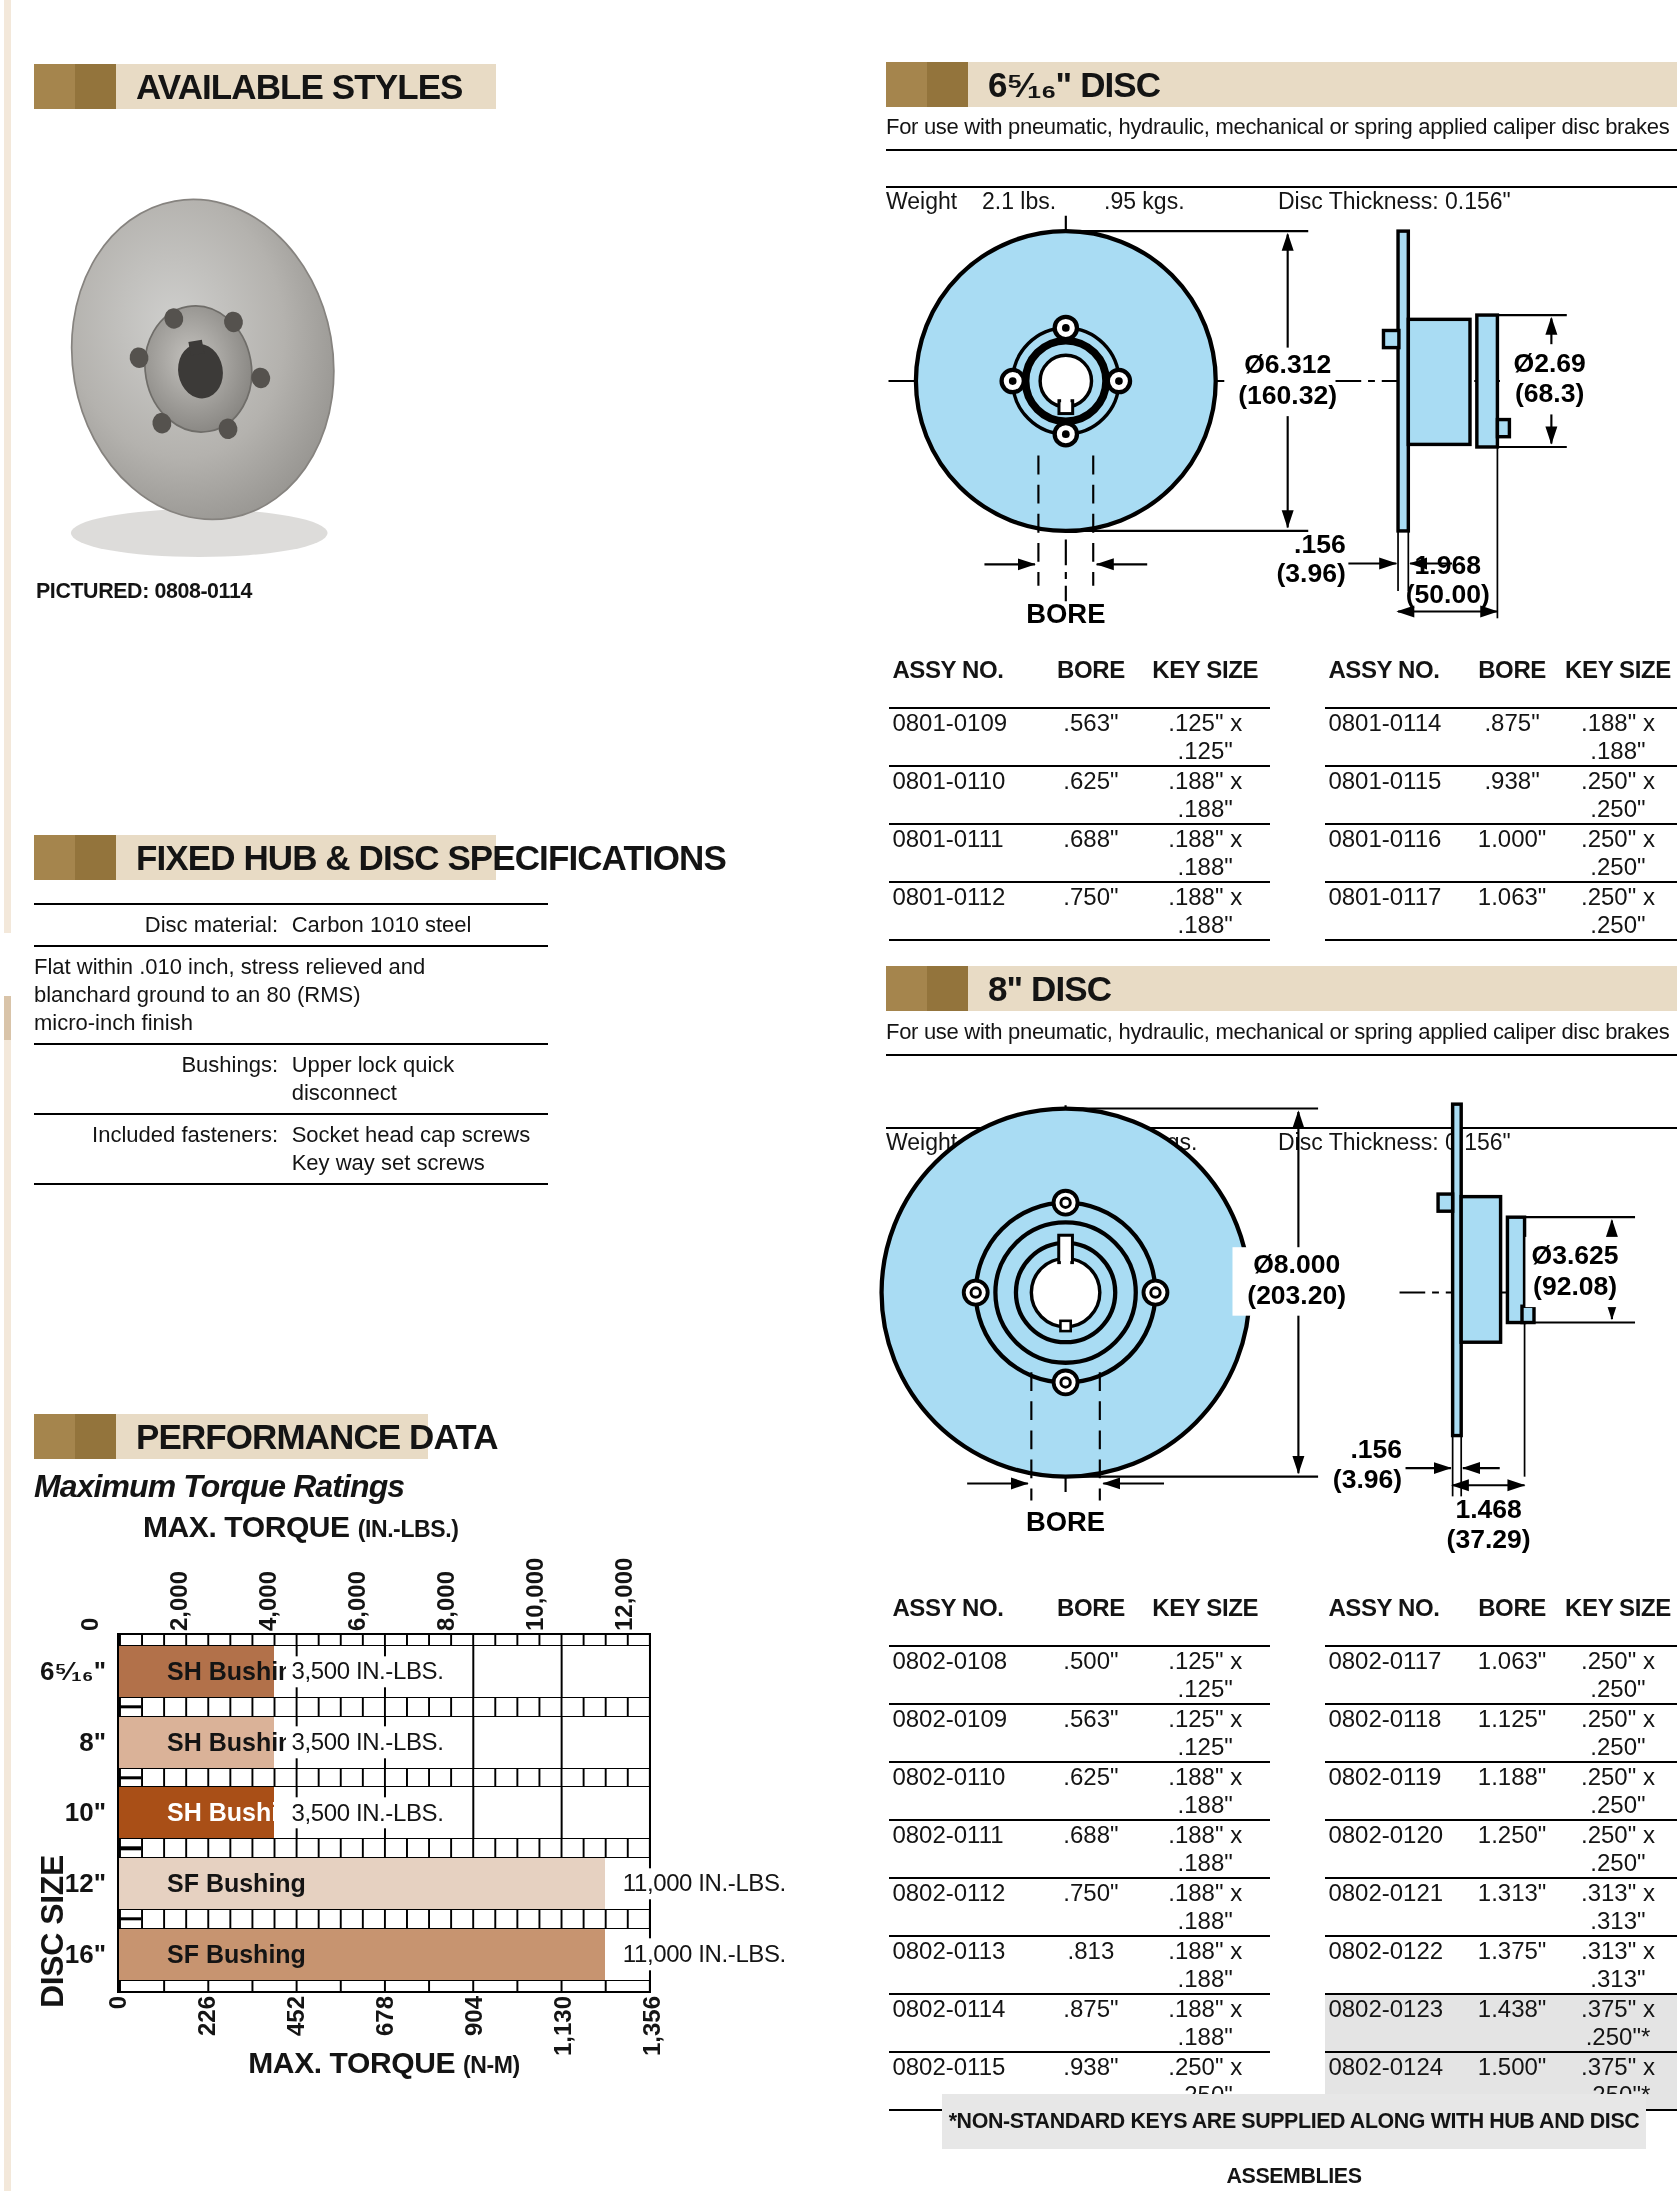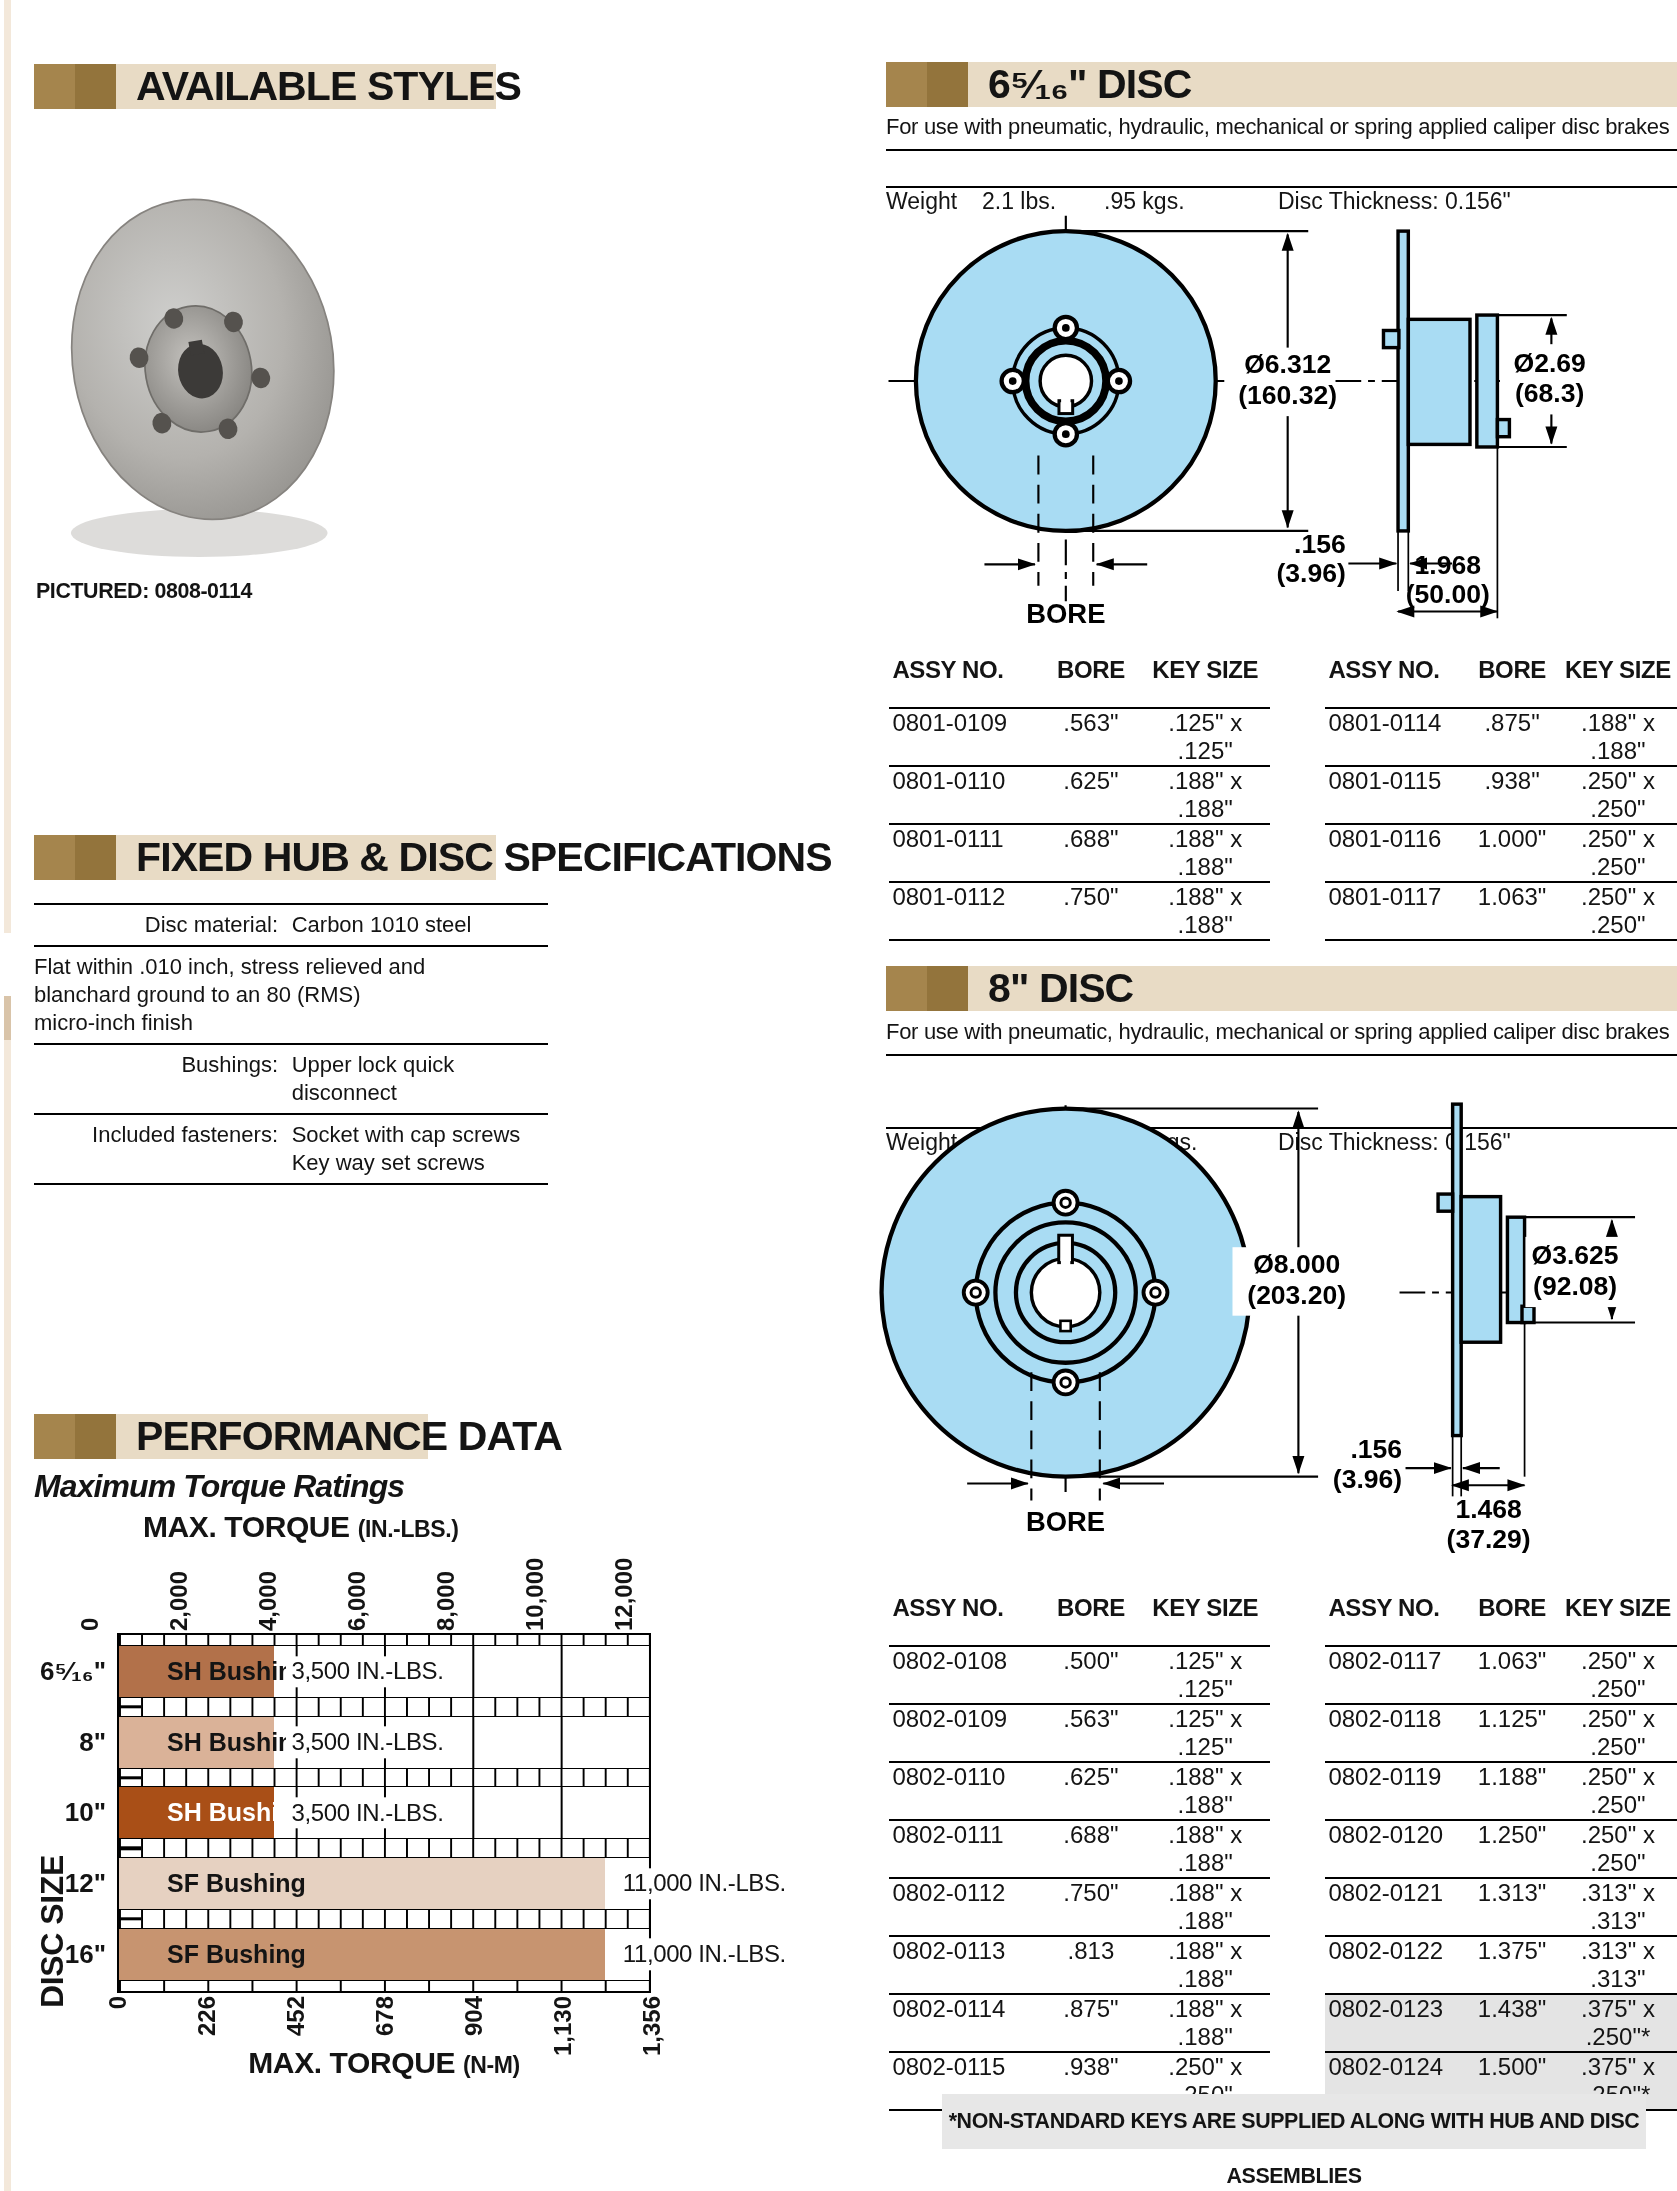--- a/index.html
+++ b/index.html
@@ -9,21 +9,21 @@
   
   .edge1{left:4.3px;top:0;width:6.8px;height:933px;background:#f3e8da;}
   .edge2{left:4.3px;top:996px;width:6.8px;height:45px;background:#d9c4a9;}
   .edge3{left:4.3px;top:1040px;width:6.8px;height:1151px;background:#f3e8da;}
 
   
   .band{height:45px;background:#e8dbc5;}
   .band .sq1,.band .sq2{position:absolute;top:0;width:41px;height:45px;}
   .band .sq1{left:0;background:#a5854d;}
   .band .sq2{left:41px;background:#93743c;}
-  .band .band-label{display:block;margin-left:102px;line-height:45px;font-size:41px;font-weight:bold;letter-spacing:-0.9px;white-space:nowrap;}
+  .band .band-label{display:block;margin-left:102px;line-height:45px;font-size:35px;font-weight:bold;letter-spacing:-0.9px;white-space:nowrap;}
 
   .qd-title{font-size:32px;font-weight:bold;font-style:italic;line-height:1.28;letter-spacing:-0.9px;}
   .pictured{font-size:21.4px;font-weight:bold;letter-spacing:-0.4px;}
 
   
   .spec-table{width:514px;border-top:2.6px solid #000;}
   .spec-row{display:flex;border-bottom:2.6px solid #000;padding:6px 0;}
   .spec-label{width:244px;text-align:right;padding-right:13.7px;font-size:22px;line-height:28px;flex:none;}
   .spec-value{flex:1;font-size:22px;line-height:28px;}
 
@@ -139,21 +139,21 @@
       </div>
       <div class="spec-row">
         <div class="spec-label">Bushings:</div>
         <div class="spec-value">
           <div class="spec-line">Upper lock quick disconnect</div>
         </div>
       </div>
       <div class="spec-row">
         <div class="spec-label">Included fasteners:</div>
         <div class="spec-value">
-          <div class="spec-line">Socket with cap screws</div>
+          <div class="spec-line">Socket head cap screws</div>
           <div class="spec-line">Key way set screws</div>
         </div>
       </div>
     </div>
 
   <div class="abs band" style="left:34px;top:1414px;width:394px;">
     <span class="sq1"></span>
     <span class="sq2"></span>
     <span class="band-label">PERFORMANCE DATA</span>
   </div>

